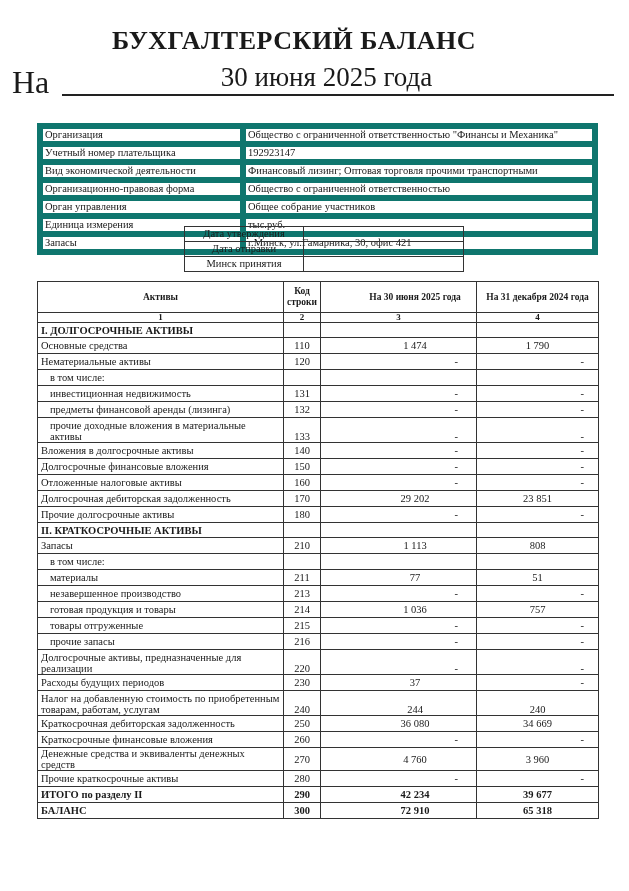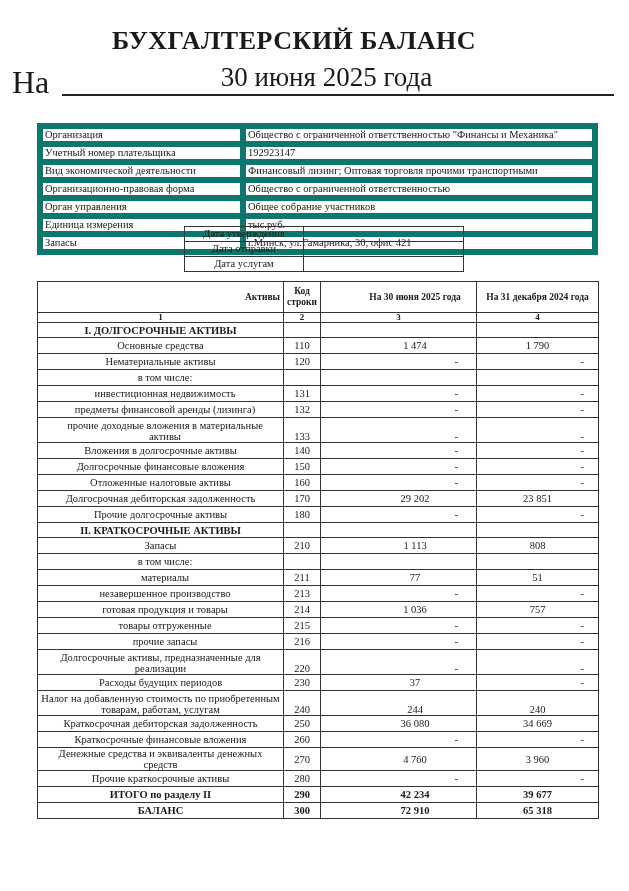--- a/index.html
+++ b/index.html
@@ -31,21 +31,21 @@
     .dates {
       position: absolute; left: 184px; top: 226px; width: 280px; font-size: 10.5px;
     }
     .dates td { border: 1px solid #333; height: 14px; line-height: 14px; padding: 0 4px; }
     .dates td.k { width: 110px; text-align: center; }
     .bal {
       position: absolute; left: 37px; top: 281px; width: 562px; font-size: 10.5px;
     }
     .bal td, .bal th { border: 1px solid #333; padding: 0 3px; line-height: 11px; }
     .bal th { font-size: 9.5px; font-weight: bold; height: 30px; }
-    .bal .c1 { width: 262px; text-align: center; }
+    .bal .c1 { width: 262px; text-align: left; }
     .bal .c2 { width: 30px; text-align: center; }
     .bal .c3 { width: 122px; text-align: center; padding-left: 36px; }
     .bal .c4 { width: 122px; text-align: center; }
     .bal tr.idx td { font-size: 9px; font-weight: bold; text-align: center; height: 9px; line-height: 9px; }
     .bal tr.r td { height: 15px; }
     .bal tr.r2 td { height: 24px; vertical-align: bottom; }
     .bal tr.sec td { font-weight: bold; height: 14px; }
     .bal tr.tot td { font-weight: bold; height: 15px; }
     .bal td.ind1 { padding-left: 12px; }
     .bal td.dash { text-align: right; padding-right: 18px; }
@@ -96,30 +96,30 @@
   <tbody id="dates-body">
       <tr>
         <td class="k">Дата утверждения</td>
         <td></td>
       </tr>
       <tr>
         <td class="k">Дата отправки</td>
         <td></td>
       </tr>
       <tr>
-        <td class="k">Дата услугам</td>
+        <td class="k">Минск принятия</td>
         <td></td>
       </tr>
     </tbody>
 </table>
 
 <table class="bal">
   <thead>
     <tr>
-      <th class="c1" style="text-align:right">Активы</th>
+      <th class="c1" style="text-align:center">Активы</th>
       <th class="c2">Код строки</th>
       <th class="c3">На 30 июня 2025 года</th>
       <th class="c4">На 31 декабря 2024 года</th>
     </tr>
     <tr class="idx">
       <td>1</td>
       <td>2</td>
       <td>3</td>
       <td>4</td>
     </tr>

